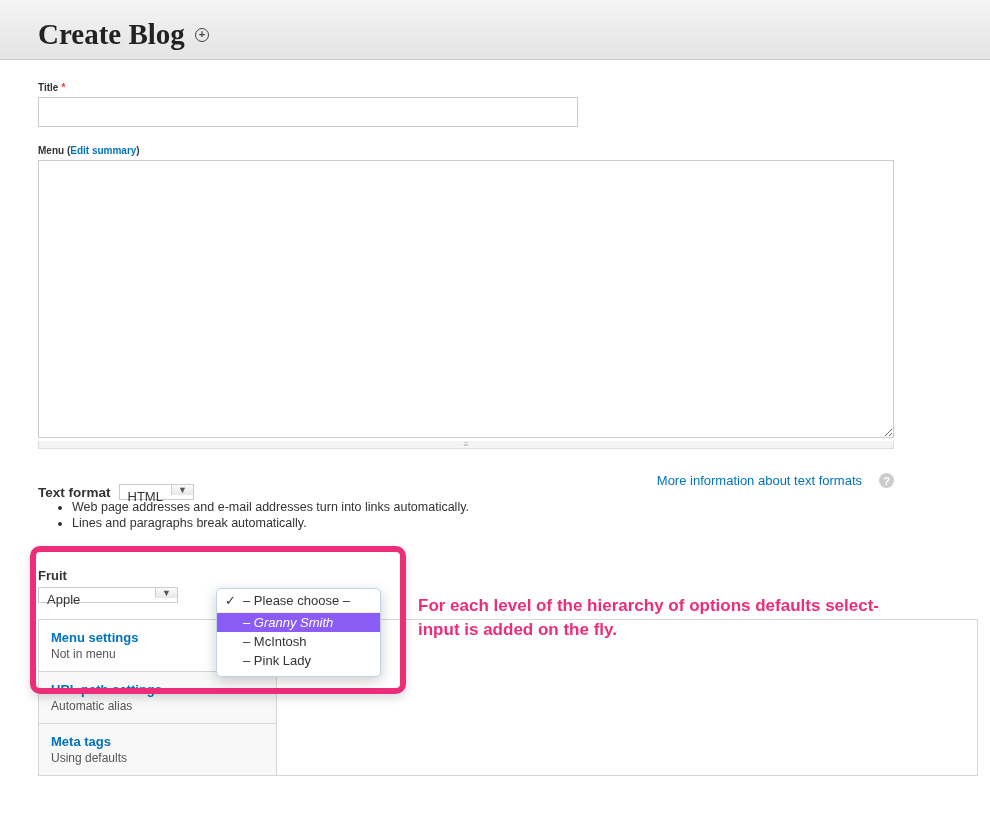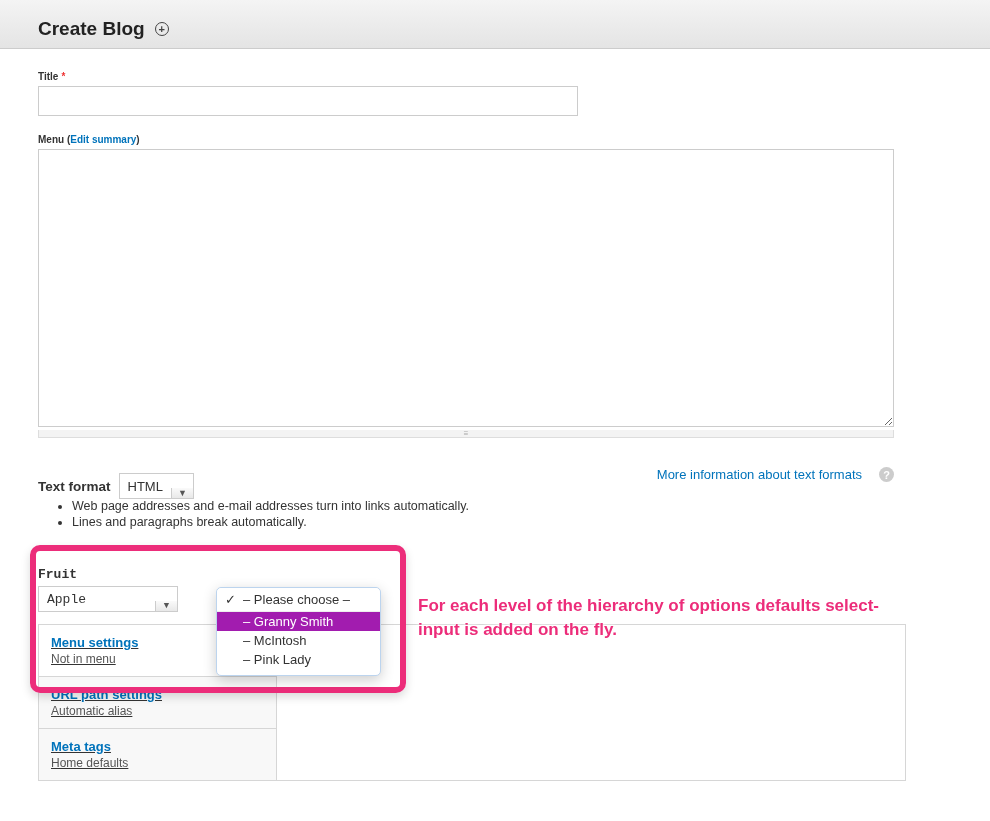--- a/index.html
+++ b/index.html
@@ -9,21 +9,21 @@
     color: #333;
     background: #fff;
     width: 990px;
   }
   .header-bar {
     background: linear-gradient(#f4f4f4, #e4e4e4);
     border-bottom: 1px solid #ccc;
     padding: 18px 38px 8px 38px;
   }
   .page-title-row { display: flex; align-items: center; gap: 10px; }
-  .page-title { font-size: 19px; font-weight: 600; color: #222; }
+  .page-title { font-size: 29px; font-weight: 600; color: #222; font-family: Liberation Serif, serif; }
   .plus-icon {
     width: 14px; height: 14px; border: 1.5px solid #444; border-radius: 50%;
     display: inline-flex; align-items: center; justify-content: center;
     font-size: 11px; color: #444; line-height: 1; font-weight: bold;
   }
   .breadcrumb { margin-top: 14px; font-size: 12.5px; color: #444; }
   .breadcrumb .sep { margin: 0 6px; font-size: 10px; }
   .content { padding: 22px 38px 40px 38px; position: relative; }
   .field { margin-bottom: 18px; }
   .field-label { font-weight: bold; font-size: 10px; margin-bottom: 4px; display: block; }
@@ -42,59 +42,59 @@
     border-top: none; display: flex; align-items: center; justify-content: center;
     color: #aaa; font-size: 8px;
   }
   .format-row {
     display: flex; align-items: center; justify-content: space-between;
     width: 856px; margin-top: 12px;
   }
   .format-left { display: flex; align-items: center; gap: 8px; margin-top: 23px; }
   .format-label { font-weight: bold; font-size: 13.5px; }
   .select-wrap {
-    display: inline-flex; align-items: flex-end; border: 1px solid #ccc;
-    background: #fff; height: 26px;
+    display: inline-flex; align-items: flex-start; border: 1px solid #ccc;
+    background: #fff; height: 16px;
   }
   .select-wrap .val { padding: 4px 8px; min-width: 50px; }
   .select-wrap .drop-btn {
     width: 22px; border-left: 1px solid #ccc;
     background: linear-gradient(#fafafa, #e8e8e8);
     display: flex; align-items: center; justify-content: center;
     font-size: 9px; color: #555;
   }
   .format-right { display: flex; align-items: center; gap: 17px; }
   .help-icon {
     width: 15px; height: 15px; border-radius: 50%; background: #ccc;
     color: #fff; font-size: 11px; display: inline-flex;
     align-items: center; justify-content: center; font-weight: bold;
   }
   ul.tips { margin: 0 0 0 20px; color: #333; font-size: 12.5px; padding-left: 14px; }
   ul.tips li { margin-bottom: 2px; }
 
   .lower-area { margin-top: 38px; position: relative; }
-  .fruit-block { width: 160px; margin-bottom: 12px; font-family: Liberation Mono, monospace; }
-  .select-wrap.wide .val { min-width: 116px; margin-top: 30px; }
+  .fruit-block { width: 160px; margin-bottom: 12px; }
+  .select-wrap.wide .val { min-width: 116px; }
 
   .dropdown-open {
     position: absolute; left: 178px; top: 20px; width: 165px;
     border: 1px solid #bcd4ee; border-radius: 5px; background: #fff;
     box-shadow: 0 4px 14px rgba(0,0,0,0.2); z-index: 50;
     font-size: 13px;
   }
   .dropdown-open .selected-top {
     padding: 4px 8px; background: #fff; border-top-left-radius: 5px; border-top-right-radius: 5px;
     border-bottom: 1px solid #eee; display: flex; align-items: center; gap: 0;
   }
   .dropdown-open .opt { padding: 2px 8px 2px 26px; cursor: pointer; }
-  .dropdown-open .opt.highlight { background: #a21caf; color: #fff; }
+  .dropdown-open .opt.highlight { background: #8b5cf6; color: #fff; font-style: italic; }
   .dropdown-open .spacer-bottom { height: 6px; }
 
   .tabs-box {
-    width: 868px; border: 1px solid #d6d6d6; display: flex; text-decoration: underline;
+    width: 940px; border: 1px solid #d6d6d6; display: flex;
   }
   .tabs-sidebar { width: 238px; border-right: 1px solid #d6d6d6; }
   .tab-item { border-bottom: 1px solid #d6d6d6; padding: 10px 12px; background: #f8f8f8; }
   .tab-item.active { background: #fff; }
   .tab-item:last-child { border-bottom: none; }
   .tab-title { color: #0073bb; font-weight: bold; font-size: 13px; }
   .tab-sub { font-size: 12px; color: #555; margin-top: 2px; }
   .tabs-main { flex: 1; padding: 16px; color: #555; font-size: 13px; }
 
   .highlight-box {
@@ -184,21 +184,21 @@
         <div class="tab-item active">
           <div class="tab-title">Menu settings</div>
           <div class="tab-sub">Not in menu</div>
         </div>
         <div class="tab-item">
           <div class="tab-title">URL path settings</div>
           <div class="tab-sub">Automatic alias</div>
         </div>
         <div class="tab-item">
           <div class="tab-title">Meta tags</div>
-          <div class="tab-sub">Home defaults</div>
+          <div class="tab-sub">Using defaults</div>
         </div>
       </div>
       <div class="tabs-main">
         <span>Provide a m...</span>
       </div>
     </div>
   </div>
 
 </div>
 

